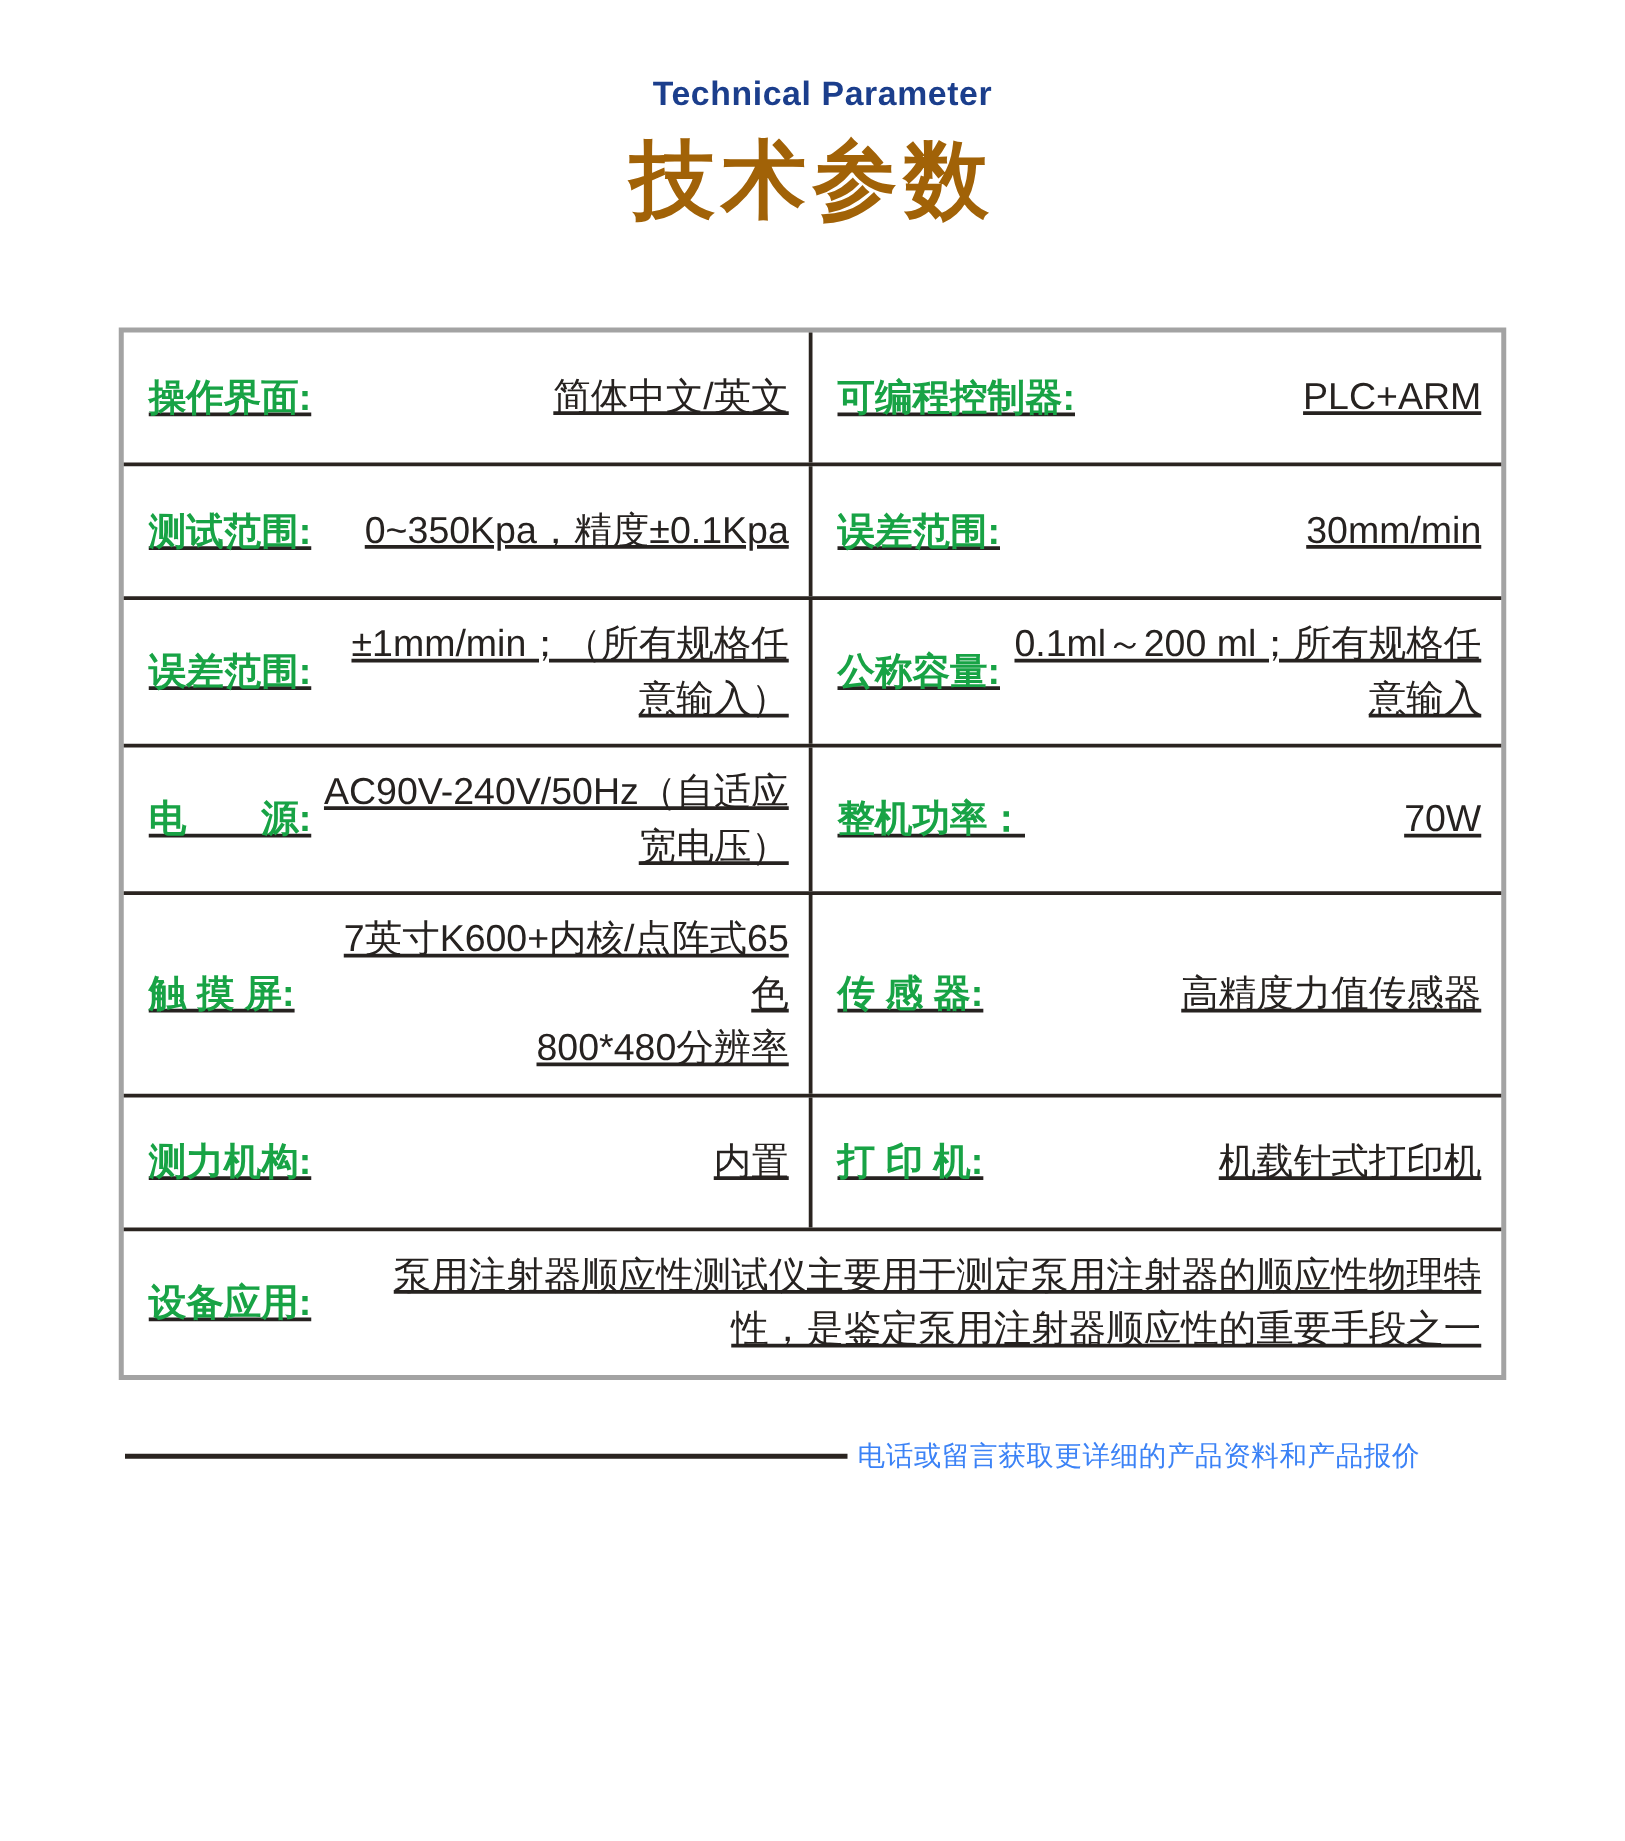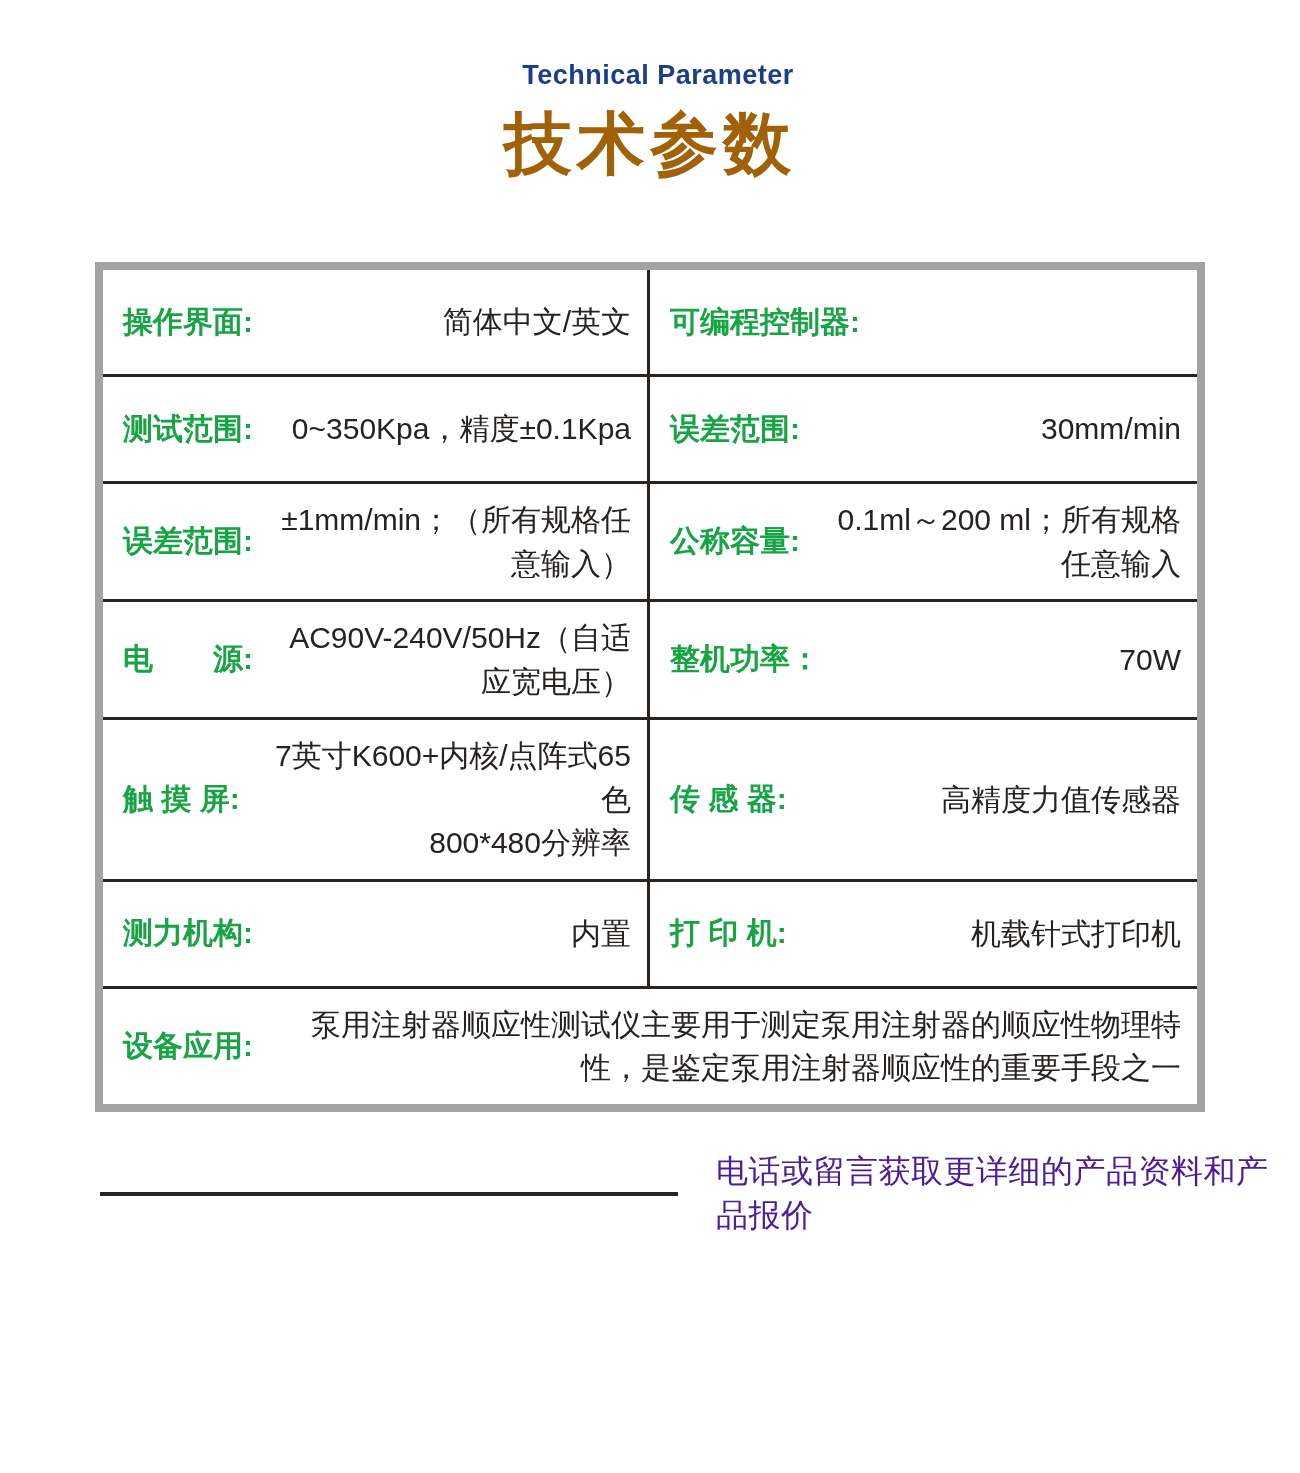--- a/index.html
+++ b/index.html
@@ -25,22 +25,23 @@
     font-size: 68px;
     font-weight: 900;
     color: #a16207;
     letter-spacing: 5px;
   }
   .spec-table {
     position: absolute;
     left: 95px;
     top: 262px;
     width: 1110px;
-    border: 8px solid #a3a3a3;
+    border: 4px solid #a3a3a3;
     background: #ffffff;
+    text-decoration: underline;
   }
   .trow {
     display: flex;
     border-bottom: 3px solid #2a2420;
   }
   .trow:last-child { border-bottom: none; }
   .tcell {
     width: 50%;
     min-height: 104px;
     display: flex;
@@ -75,43 +76,44 @@
     align-items: center;
   }
   .footer-rule {
     margin-left: 100px;
     width: 578px;
     height: 4px;
     background: #2a2420;
     flex: 0 0 auto;
   }
   .footer-note {
-    margin-left: 38px;
-    font-size: 32px;
+    margin-left: 8px;
+    font-size: 22px;
     font-weight: 400;
-    color: #4c1d95;
+    color: #3b82f6;
     letter-spacing: 0.5px;
   }
 </style>
 </head>
 <body>
 
 <div class="header">
   <div class="subtitle">Technical Parameter</div>
   <div class="title">技术参数</div>
 </div>
 
 <div class="spec-table">
   <div class="trow">
     <div class="tcell left">
       <span class="spec-label">操作界面:</span>
       <span class="spec-value">简体中文/英文</span>
     </div>
     <div class="tcell">
       <span class="spec-label">可编程控制器:</span>
+      <span class="spec-value">PLC+ARM</span>
     </div>
   </div>
   <div class="trow">
     <div class="tcell left">
       <span class="spec-label">测试范围:</span>
       <span class="spec-value">0~350Kpa，精度±0.1Kpa</span>
     </div>
     <div class="tcell">
       <span class="spec-label">误差范围:</span>
       <span class="spec-value">30mm/min</span>

